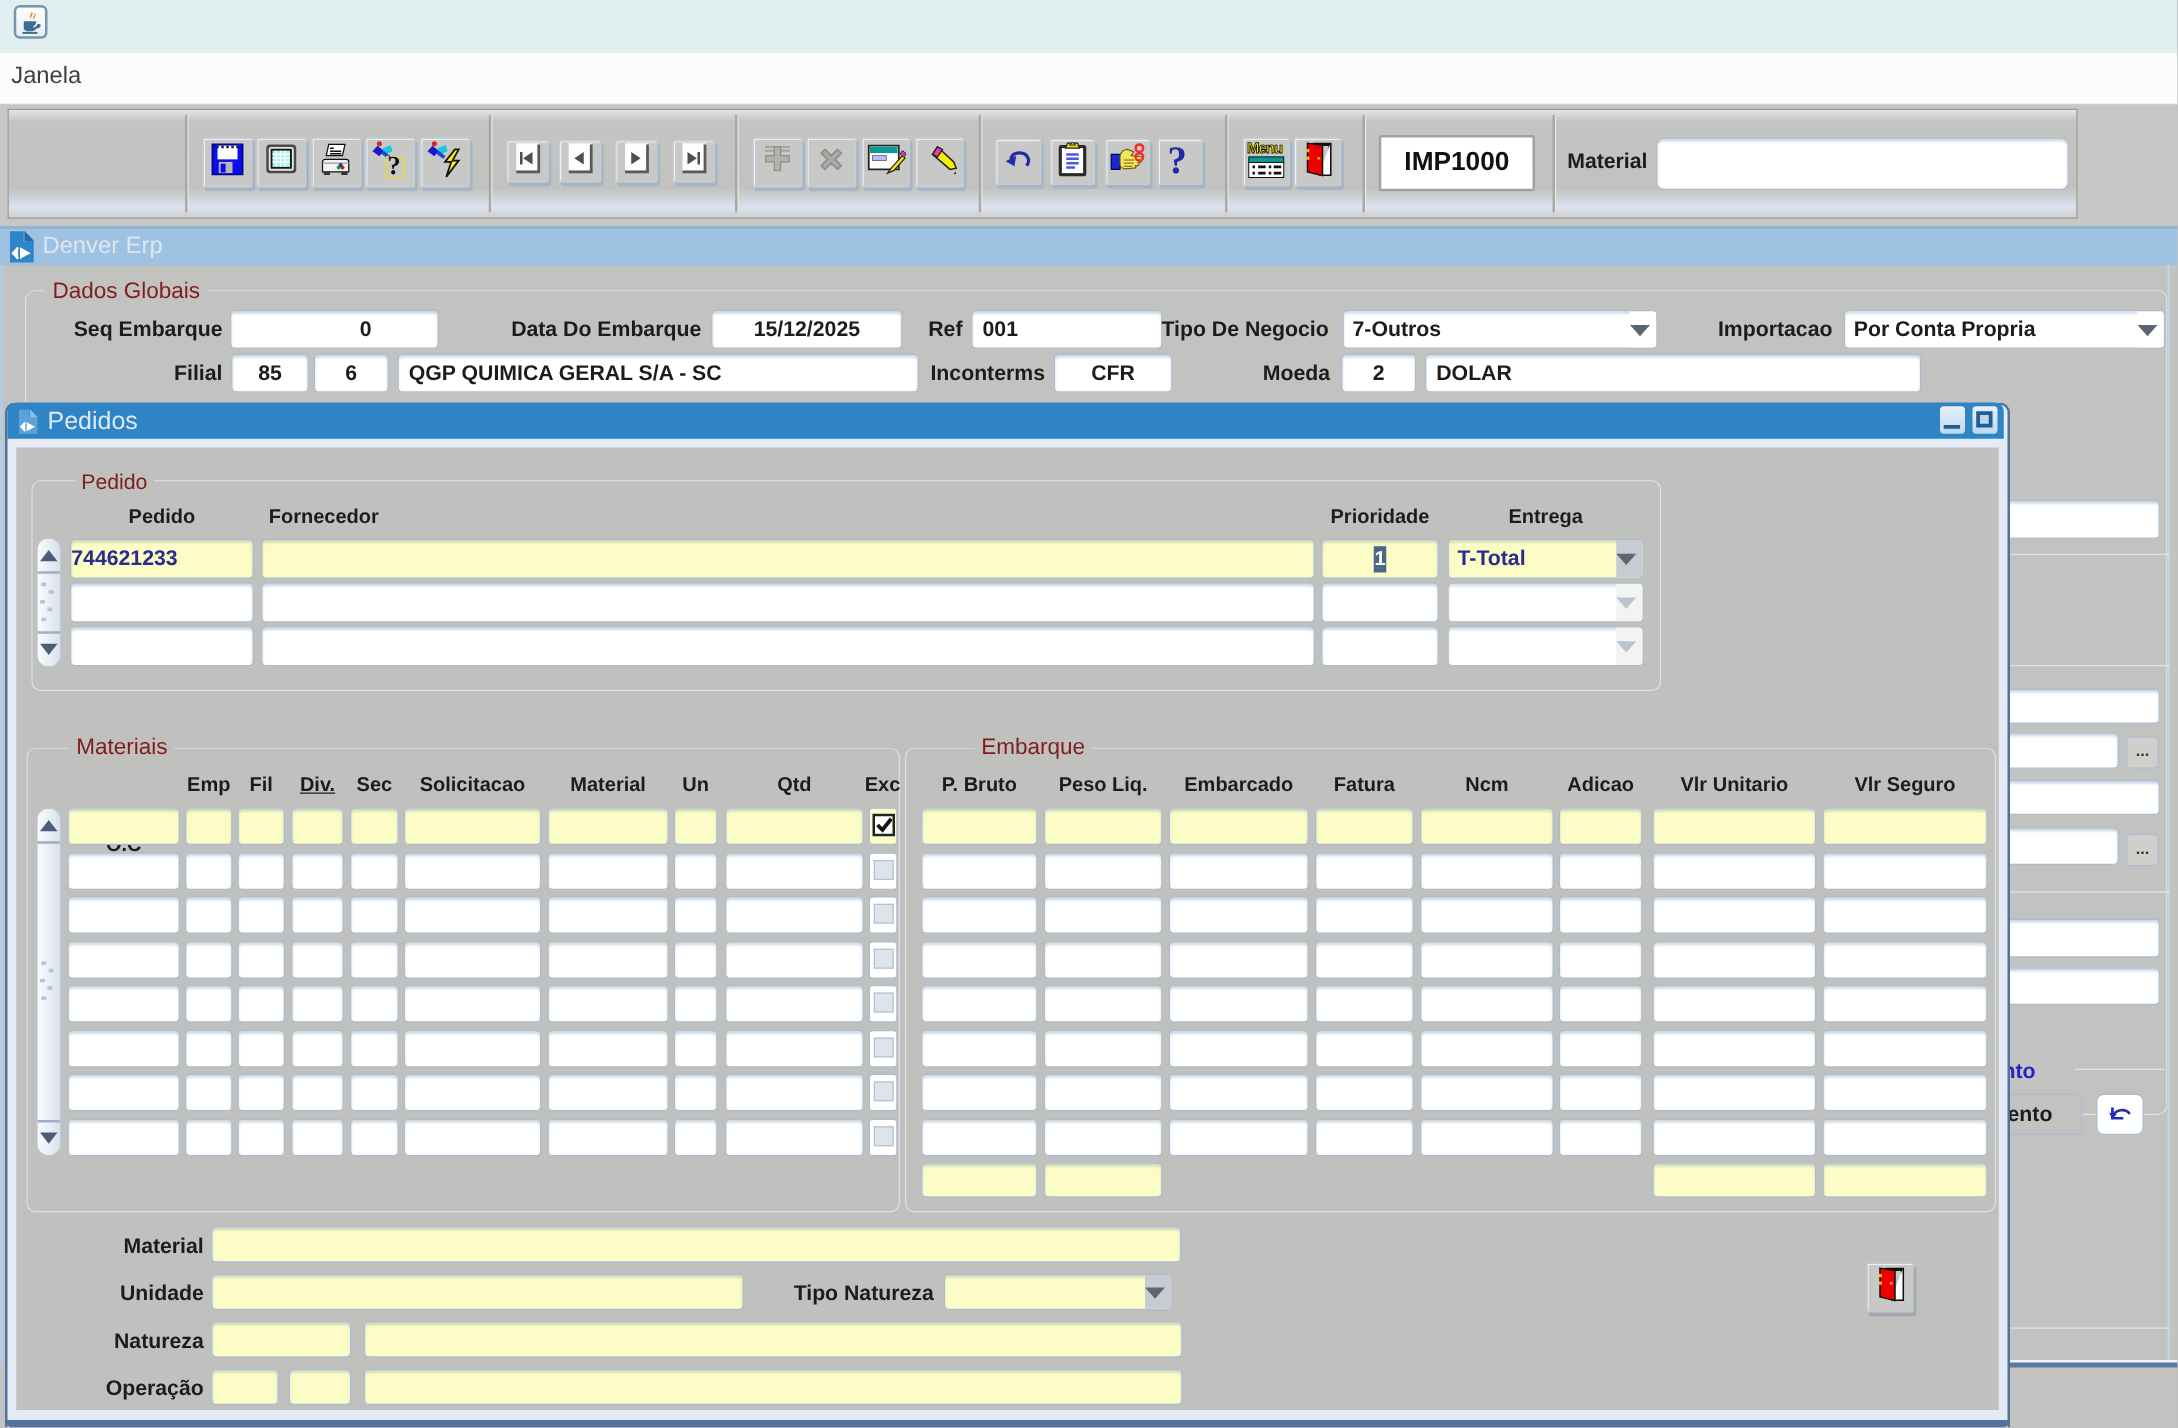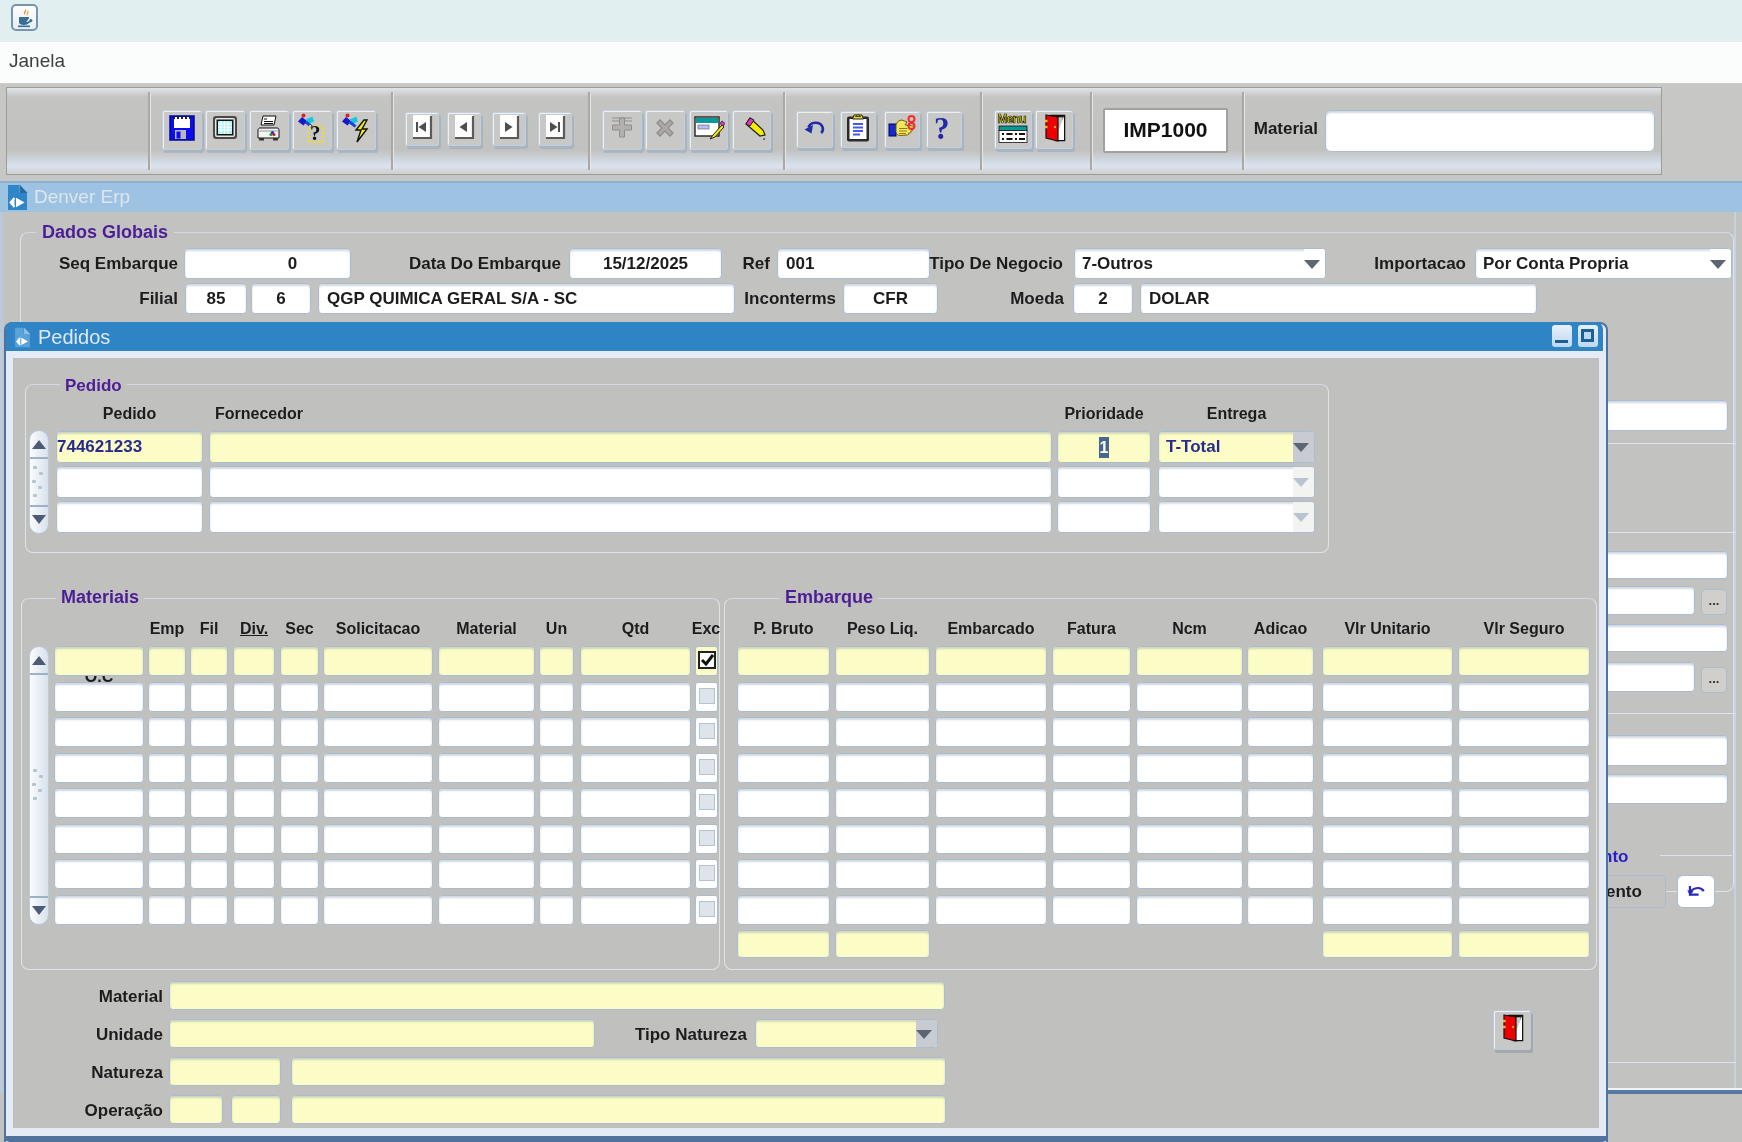--- a/index.html
+++ b/index.html
@@ -2,21 +2,21 @@
 <html><head><meta charset="utf-8"><style>
 * { margin:0; padding:0; box-sizing:border-box; }
 html,body { width:1742px; height:1142px; overflow:hidden; }
 body { font-family:"Liberation Sans", sans-serif; background:#c2c2c1; position:relative; }
 .abs { position:absolute; }
 .lbl { position:absolute; font-weight:bold; font-size:17px; color:#1c1c1c; text-align:right; line-height:31px; white-space:nowrap; }
 .fld { position:absolute; background:#fff; border:1px solid #aabdd0; border-radius:4px;
        box-shadow: inset 0 2px 2px rgba(120,140,165,0.35); font-weight:bold; font-size:17px;
        color:#1c1c1c; white-space:nowrap; overflow:hidden; }
 .yfld { background:#fcfcc6; }
-.glabel { position:absolute; color:#4c1d95; font-weight:bold; font-size:17px; background:inherit; white-space:nowrap; }
+.glabel { position:absolute; color:#7f1d1d; font-weight:normal; font-size:17px; background:inherit; white-space:nowrap; }
 .gbox { position:absolute; border:1px solid #dfe3e8; border-radius:8px; border-top-color:#d4d9e0; }
 .hdr { position:absolute; font-weight:bold; font-size:16px; color:#1c1c1c; text-align:center; white-space:nowrap; }
 </style></head><body>
 <div class="abs" style="left:0;top:0;width:1742px;height:42px;background:#e2eff1;"></div>
 <div class="abs" style="left:11px;top:4px;width:27px;height:27px;background:linear-gradient(#fdfdfd,#e8eef2);border:2px solid #7795ad;border-radius:5px;">
 <svg width="23" height="23" viewBox="0 0 23 23">
 <path d="M12 3 C15 5 11 7 12 9 C9 7 13 5 12 3 Z" fill="#e88b20"></path>
 <path d="M14.5 4 C17.5 6 13 8 14.8 10 C11.5 8 16 6 14.5 4 Z" fill="#e88b20"></path>
 <path d="M6 11 h10 c0 2 -1 3.5 -2.5 4.2 l0.3 1 c1.5-0.6 3.2-1.8 3.2-3.2 1.5 0 2.5 0.6 2.5 1.5 0 1.2-1.8 2.1-3.3 2.3 C15 18.6 13 19 11 19 8 19 6 18 6 16.5 Z" fill="#3a6e96"></path>
 <rect x="5" y="19.5" width="12" height="1.6" fill="#3a6e96"></rect>

